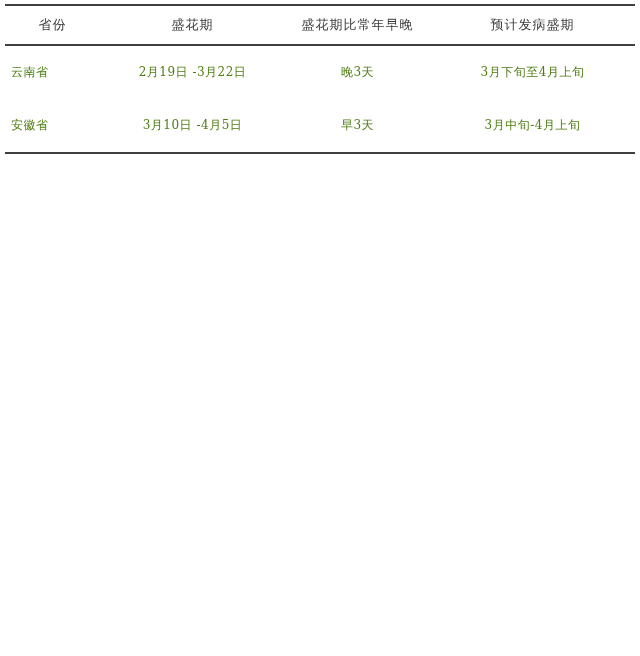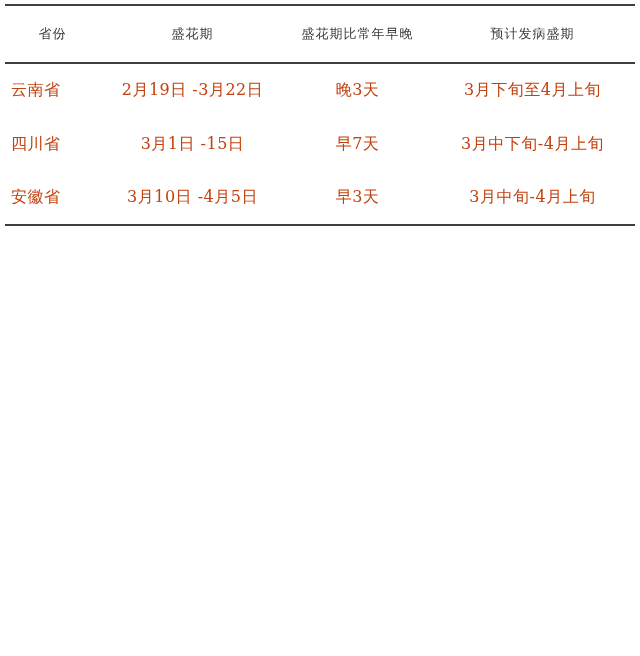--- a/index.html
+++ b/index.html
@@ -26,41 +26,41 @@
     border-collapse: collapse;
     table-layout: fixed;
     border-top: 2px solid #3f3f3f;
     border-bottom: 2px solid #3f3f3f;
   }
   col.c1 { width: 95px; }
   col.c2 { width: 185px; }
   col.c3 { width: 145px; }
   col.c4 { width: 205px; }
   thead tr {
-    height: 58px;
+    height: 40px;
     border-bottom: 2px solid #3f3f3f;
   }
   thead th {
     font-weight: normal;
     font-size: 13px;
     letter-spacing: 1px;
     text-align: center;
     vertical-align: middle;
     color: #3b3b3b;
     padding: 0;
   }
   tbody tr {
     height: 54px;
   }
   tbody td {
-    font-size: 16px;
+    font-size: 12px;
     letter-spacing: 0.5px;
     text-align: center;
     vertical-align: middle;
-    color: #c2410c;
+    color: #4d7c0f;
     padding: 0;
     white-space: nowrap;
   }
   tbody td.province {
     text-align: left;
     padding-left: 6px;
   }
 </style>
 </head>
 <body>
@@ -82,26 +82,20 @@
       </tr>
     </thead>
     <tbody>
       <tr>
         <td class="province">云南省</td>
         <td>2月19日 -3月22日</td>
         <td>晚3天</td>
         <td>3月下旬至4月上旬</td>
       </tr>
       <tr>
-        <td class="province">四川省</td>
-        <td>3月1日 -15日</td>
-        <td>早7天</td>
-        <td>3月中下旬-4月上旬</td>
-      </tr>
-      <tr>
         <td class="province">安徽省</td>
         <td>3月10日 -4月5日</td>
         <td>早3天</td>
         <td>3月中旬-4月上旬</td>
       </tr>
     </tbody>
   </table>
 </div>
 
 </body></html>

